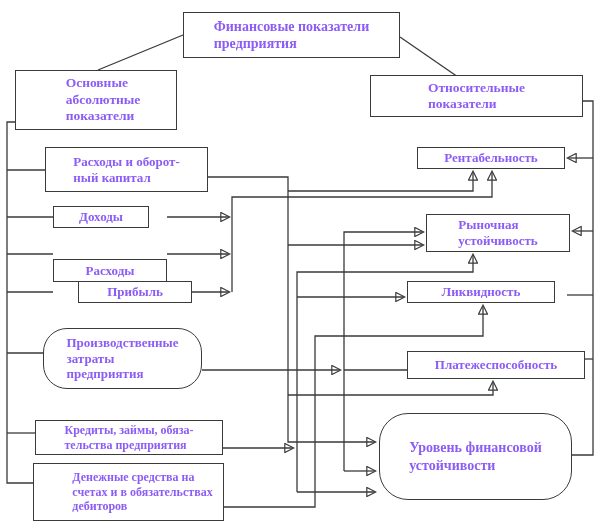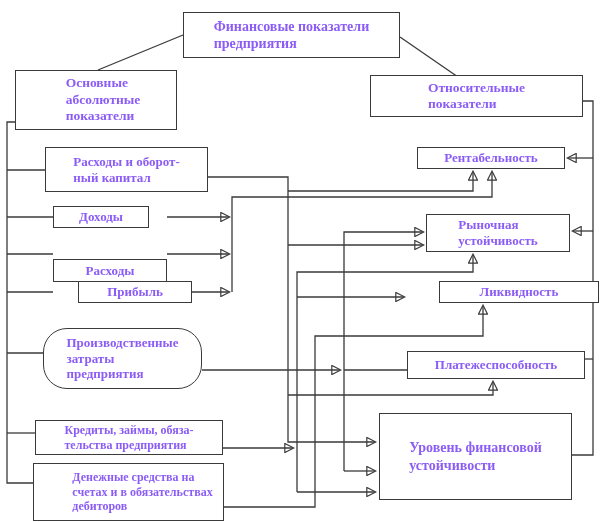--- a/index.html
+++ b/index.html
@@ -31,23 +31,23 @@
   .n-rh {left:370px;top:75px; width:213px;height:42px;font-size:13.5px;}
   .n-osn{left:45px; top:147px;width:163px;height:45px;}
   .n-doh{left:53px; top:206px;width:96px;height:22px;}
   .n-ras{left:53px; top:243px;width:114px;height:23px;margin-top:16px;}
   .n-pri{left:53px; top:281px;width:114px;height:22px;margin-left:25px;}
   .n-pro{left:43px; top:328px;width:159px;height:61px;border-radius:24px;}
   .n-kre{left:35px; top:420px;width:188px;height:35px;font-size:12px;}
   .n-den{left:33px; top:463px;width:191px;height:58px;font-size:12px;padding-left:28px;}
   .n-ren{left:417px;top:147px;width:148px;height:22px;}
   .n-ryn{left:426px;top:214px;width:144px;height:38px;}
-  .n-lik{left:407px;top:281px;width:160px;height:22px;margin-left:32px;}
+  .n-lik{left:407px;top:281px;width:148px;height:22px;}
   .n-pla{left:407px;top:351px;width:178px;height:28px;}
-  .n-uro{left:379px;top:413px;width:193px;height:87px;font-size:14px;}
+  .n-uro{left:379px;top:413px;width:193px;height:87px;font-size:14px;border-radius:29px;}
 </style>
 </head>
 <body>
 
 <div id="canvas">
 
   <svg id="wires" width="600" height="522" viewBox="0 0 600 522">
     <defs>
       <marker id="ah" viewBox="0 0 10 10" refX="9" refY="5" markerWidth="8" markerHeight="7" orient="auto-start-reverse">
         <path d="M0,0 L10,5 L0,10 z" fill="#2c2c2c" stroke="none"></path>

